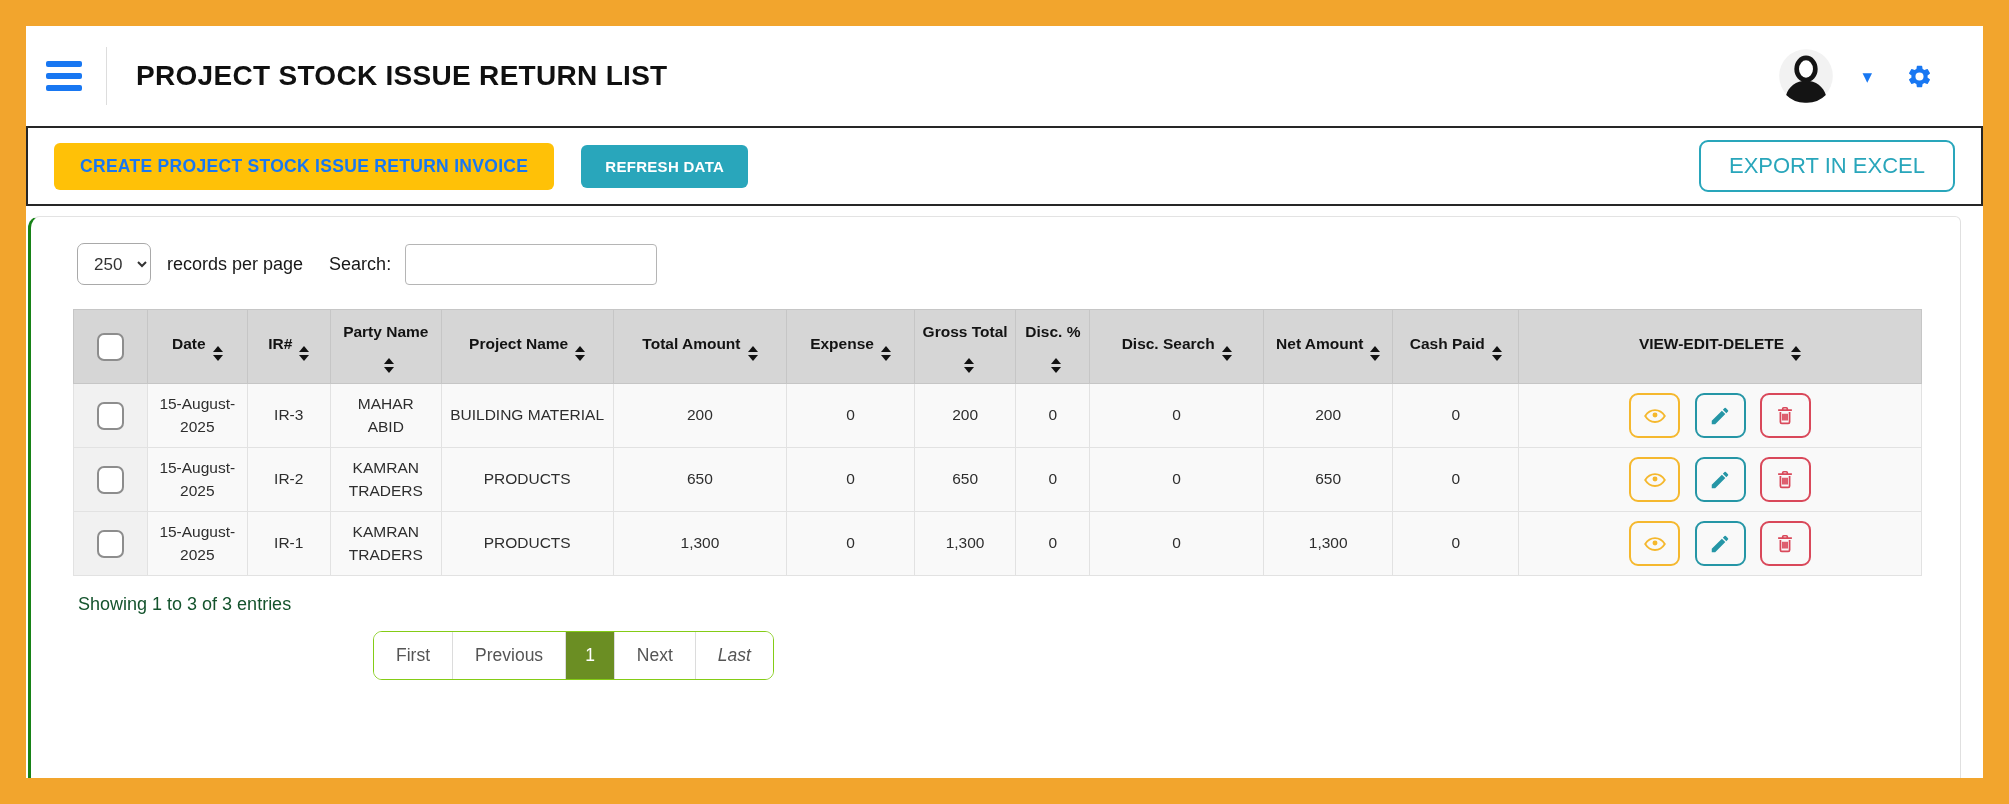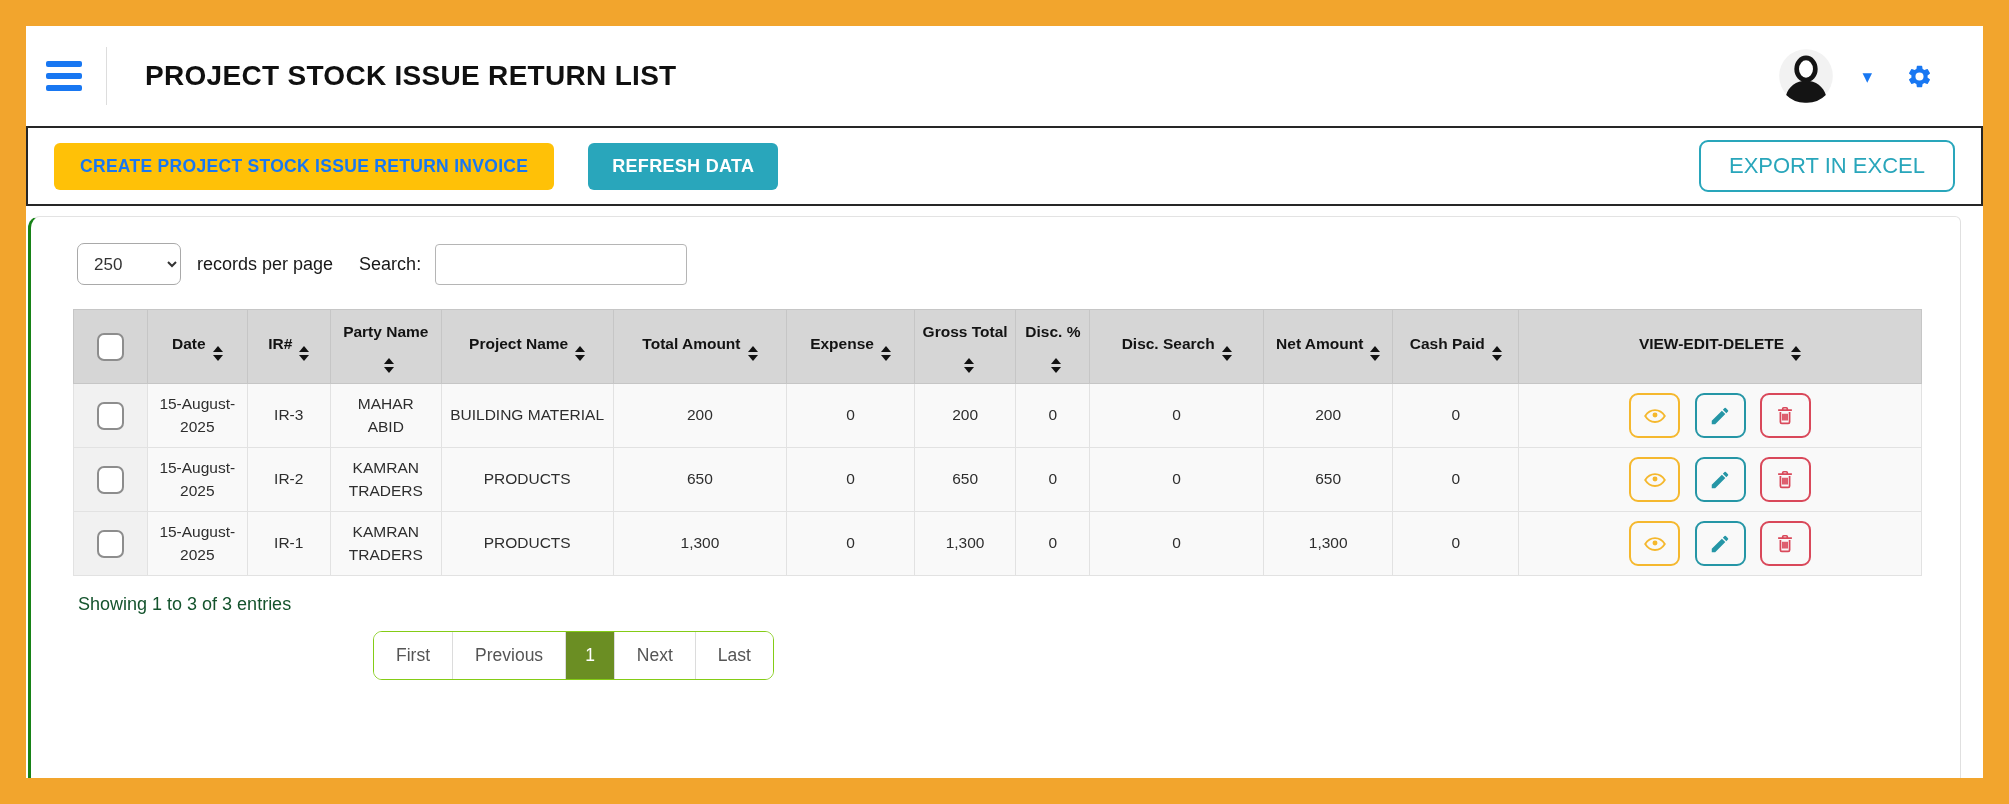--- a/index.html
+++ b/index.html
@@ -10,42 +10,42 @@
     background:#F2A52D;
   }
   .frame { width:2009px; height:804px; padding:26px; background:#F2A52D; }
   .app { width:100%; height:100%; background:#fff; display:flex; flex-direction:column; overflow:hidden; }
 
   
   .topbar { height:100px; display:flex; align-items:center; padding:0 24px 0 20px; flex-shrink:0; }
   .hamburger { width:36px; display:flex; flex-direction:column; gap:6px; cursor:pointer; padding:4px 0; }
   .hamburger span { display:block; height:6px; background:#1877F2; border-radius:2px; }
   .hd-divider { width:1px; height:58px; background:#ddd; margin:0 26px 0 24px; }
-  .title { margin:12px; font-size:28px; font-weight:700; color:#101010; letter-spacing:.3px;text-align:right; }
+  .title { margin:3px; font-size:28px; font-weight:700; color:#101010; letter-spacing:.3px;text-align:right; }
   .topbar-right { margin-left:auto; display:flex; align-items:center; }
   .avatar { width:56px; height:56px; cursor:pointer; }
   .avatar svg { width:100%; height:100%; display:block; }
   .caret { color:#1877F2; font-size:19px; margin:0 34px 0 28px; cursor:pointer; line-height:1; }
   .gear { cursor:pointer; margin-right:26px; display:flex; }
   .gear svg { width:27px; height:27px; fill:#1877F2; }
 
   
-  .toolbar { border:2px solid #262626; background:#fff; margin:0; padding:12px 26px; display:flex; align-items:center; gap:34px; flex-shrink:0; }
+  .toolbar { border:2px solid #262626; background:#fff; margin:0; padding:12px 26px; display:flex; align-items:center; gap:27px; flex-shrink:0; }
   .toolbar button { font-family:inherit; cursor:pointer; }
   .btn-create { background:#FFC107; color:#1877F2; font-weight:700; font-size:17.5px; letter-spacing:.3px; border:none; border-radius:6px; padding:13px 26px; }
-  .btn-refresh { background:#29A6BB; color:#fff; font-weight:600; font-size:18px; border:none; border-radius:6px; padding:13px 24px; letter-spacing:.3px; }
+  .btn-refresh { background:#29A6BB; color:#fff; font-weight:600; font-size:15px; border:none; border-radius:6px; padding:13px 24px; letter-spacing:.3px; }
   .btn-export { margin-left:auto; background:#fff; color:#29A6BB; border:2px solid #29A6BB; border-radius:9px; padding:11px 28px; font-size:22px; }
 
   
   .panel { flex:1; margin:10px 22px 0 2px; background:#fff;
     border-left:3px solid #178217; border-top:1px solid #e3e3e3; border-right:1px solid #e0e0e0;
     border-radius:12px 6px 0 0; padding:22px 38px 0 42px; overflow:hidden; }
 
   .controls { display:flex; align-items:center; margin:4px 0 24px 4px; }
-  .page-size { width:104px; height:42px; border:1px solid #a9a9a9; border-radius:7px; font-size:17px; color:#333;
+  .page-size { width:74px; height:42px; border:1px solid #a9a9a9; border-radius:7px; font-size:17px; color:#333;
     padding:0 12px; background:#fff; font-family:inherit; }
   .records-label { font-size:18px; color:#181818; margin:0 26px 0 16px; }
   .search-label { font-size:18px; color:#181818; margin-right:14px; }
   .search-input { width:252px; height:41px; border:1px solid #b5b5b5; border-radius:4px; font-size:16px; padding:0 10px; font-family:inherit; }
 
   
   table.grid { width:100%; border-collapse:collapse; font-size:15.5px; color:#2e2e2e; }
   .grid thead th { background:#D6D6D6; color:#131313; font-weight:700; font-size:15.5px;
     border:1px solid #c6c6c6; padding:10px 6px; height:74px; text-align:center; vertical-align:middle; line-height:1.5; }
   .grid tbody td { background:#F9F9F9; border:1px solid #e2e2e2; padding:8px 8px; height:64px;
@@ -63,21 +63,21 @@
   .act svg { width:22px; height:22px; }
   .act.view { border-color:#F5B82E; color:#F5B82E; }
   .act.edit { border-color:#2596A6; color:#2596A6; }
   .act.del  { border-color:#D9485A; color:#D9485A; }
 
   
   .showing { font-size:18px; color:#14532d; margin:18px 0 16px 5px; }
   .pagination { display:inline-flex; margin-left:300px; border:1px solid #84cc16; border-radius:9px; overflow:hidden; background:#fff; }
   .pagination button { font-family:inherit; background:#fff; border:none; border-right:1px solid #dcdcdc;
     color:#555; font-size:17.5px; padding:13px 22px; cursor:pointer; }
-  .pagination button:last-child { border-right:none; }
+  .pagination button:last-child { border-right:none;font-style:italic; }
   .pagination button.active { background:#6B8E23; color:#fff; padding:13px 19px; }
 </style>
 </head>
 <body>
 
 <div class="frame">
   <div class="app">
 
     <header class="topbar">
       <div class="hamburger">

